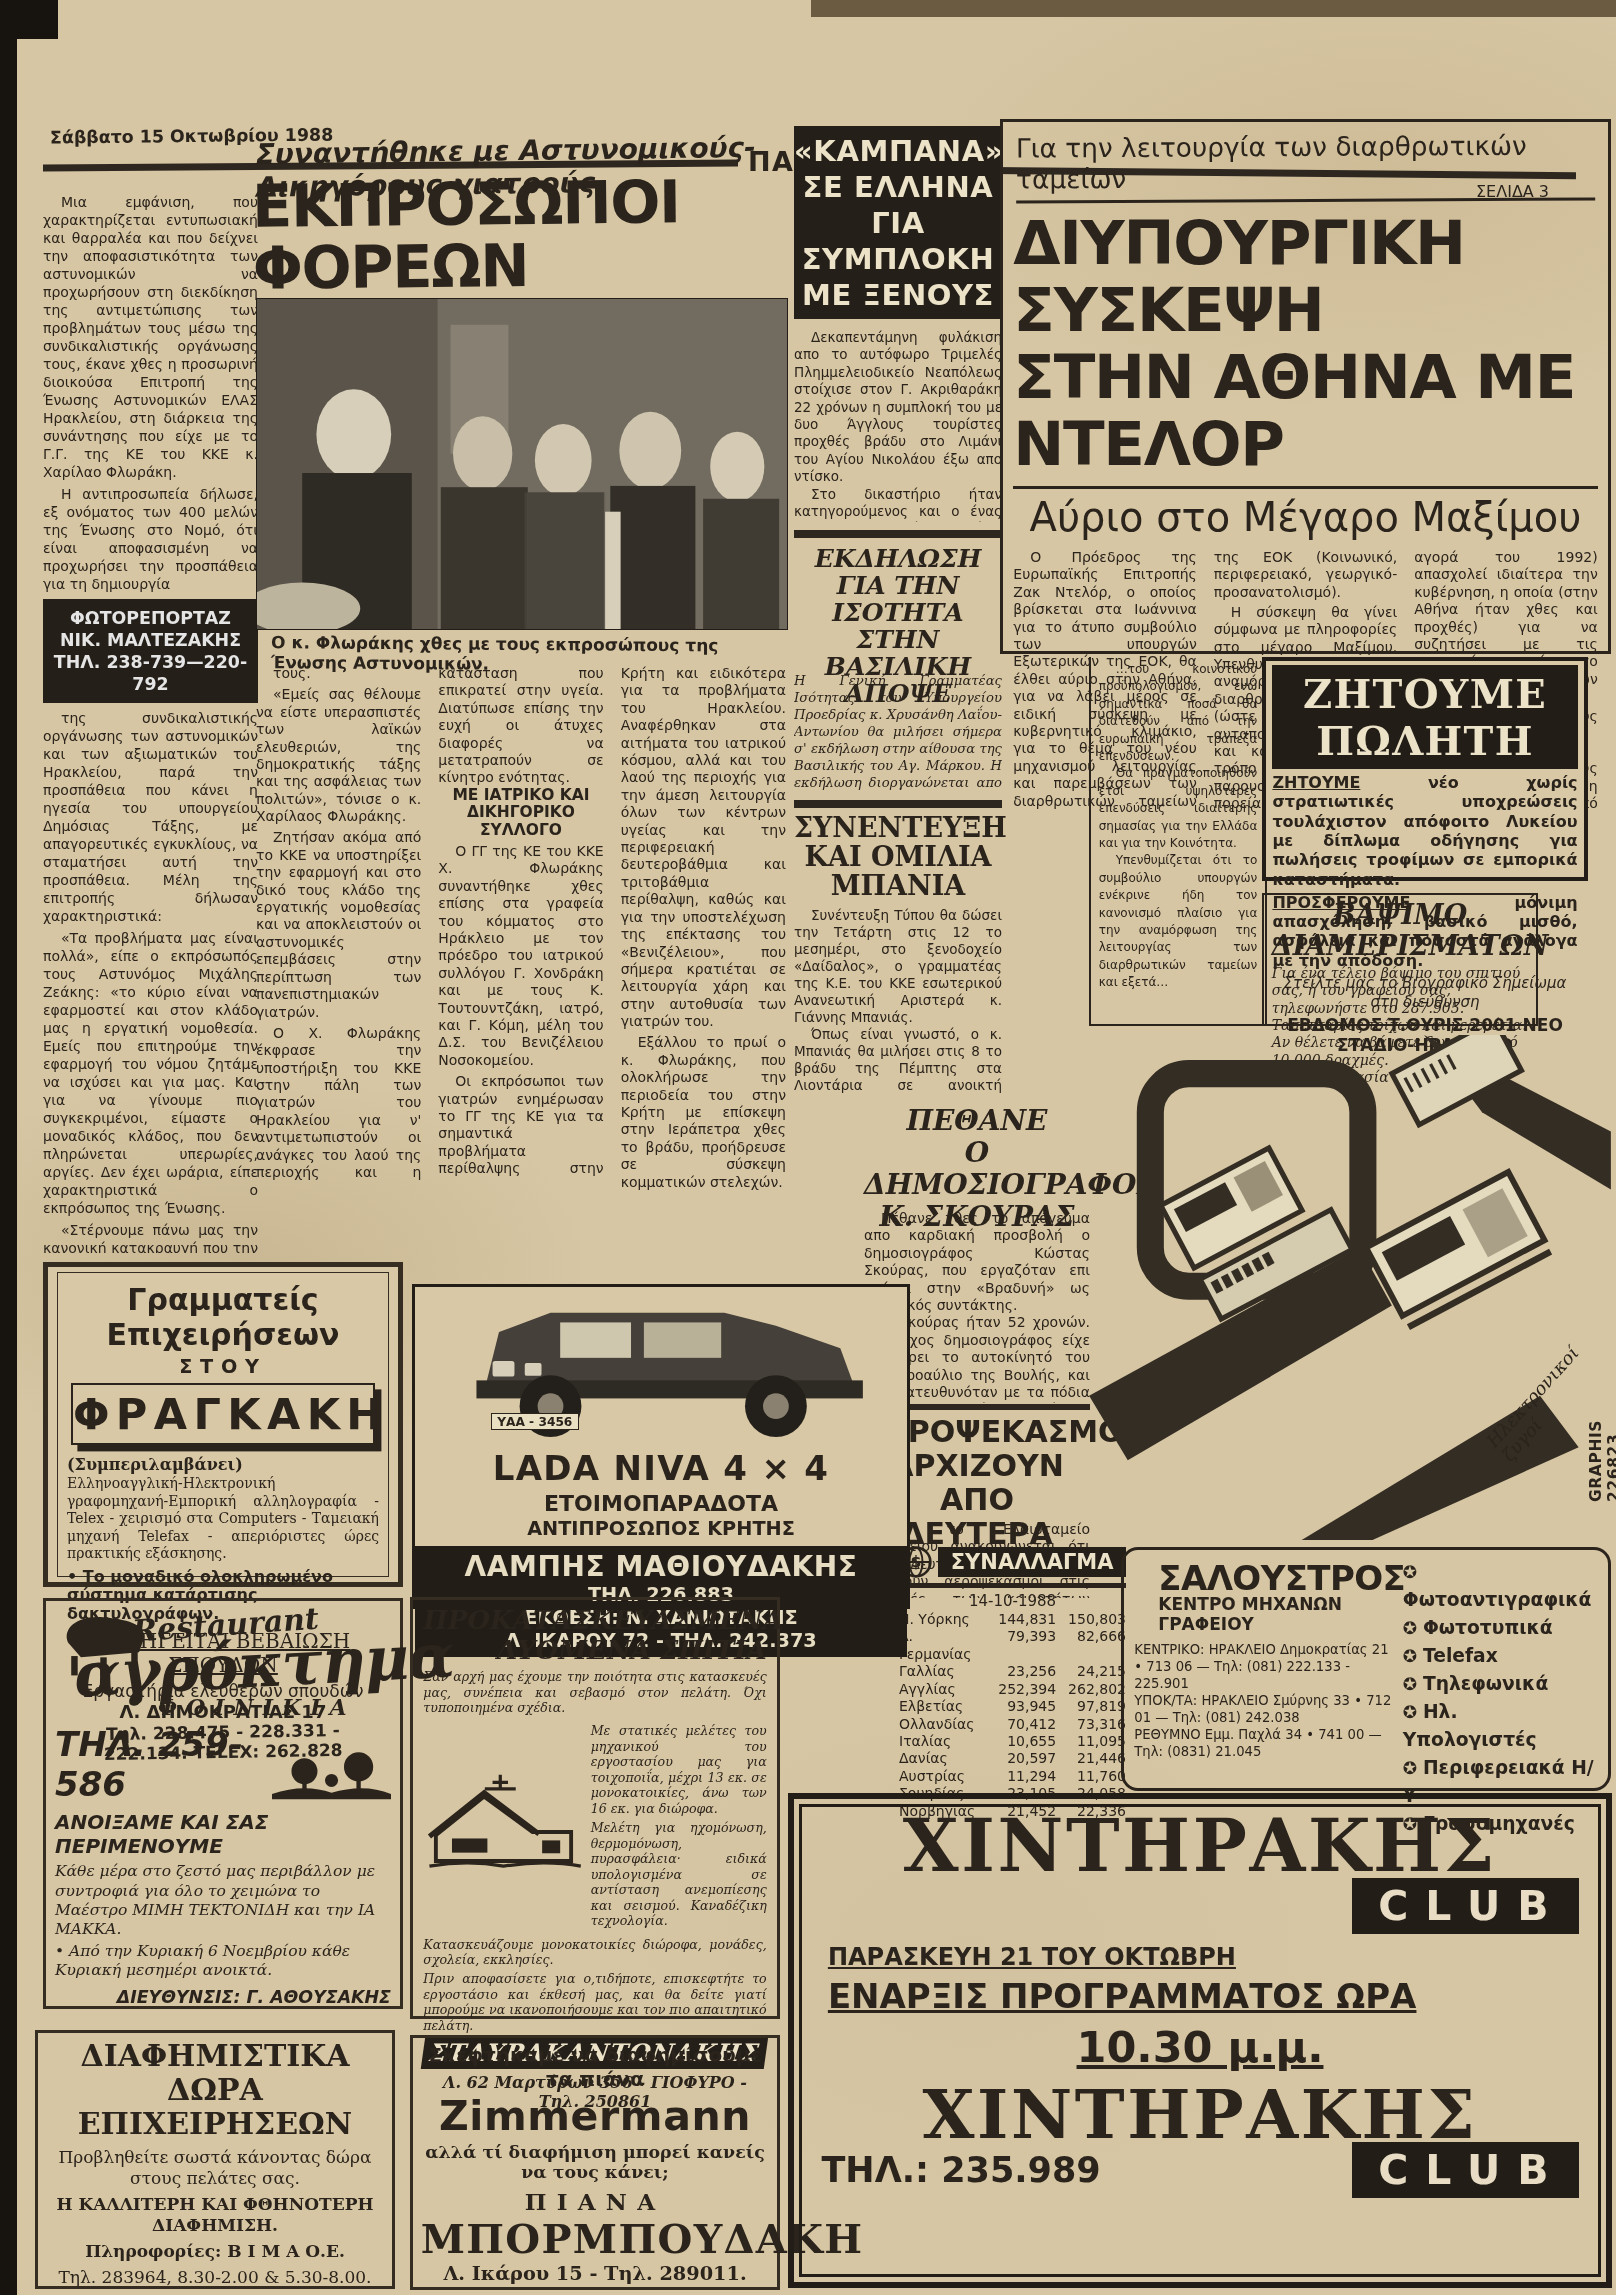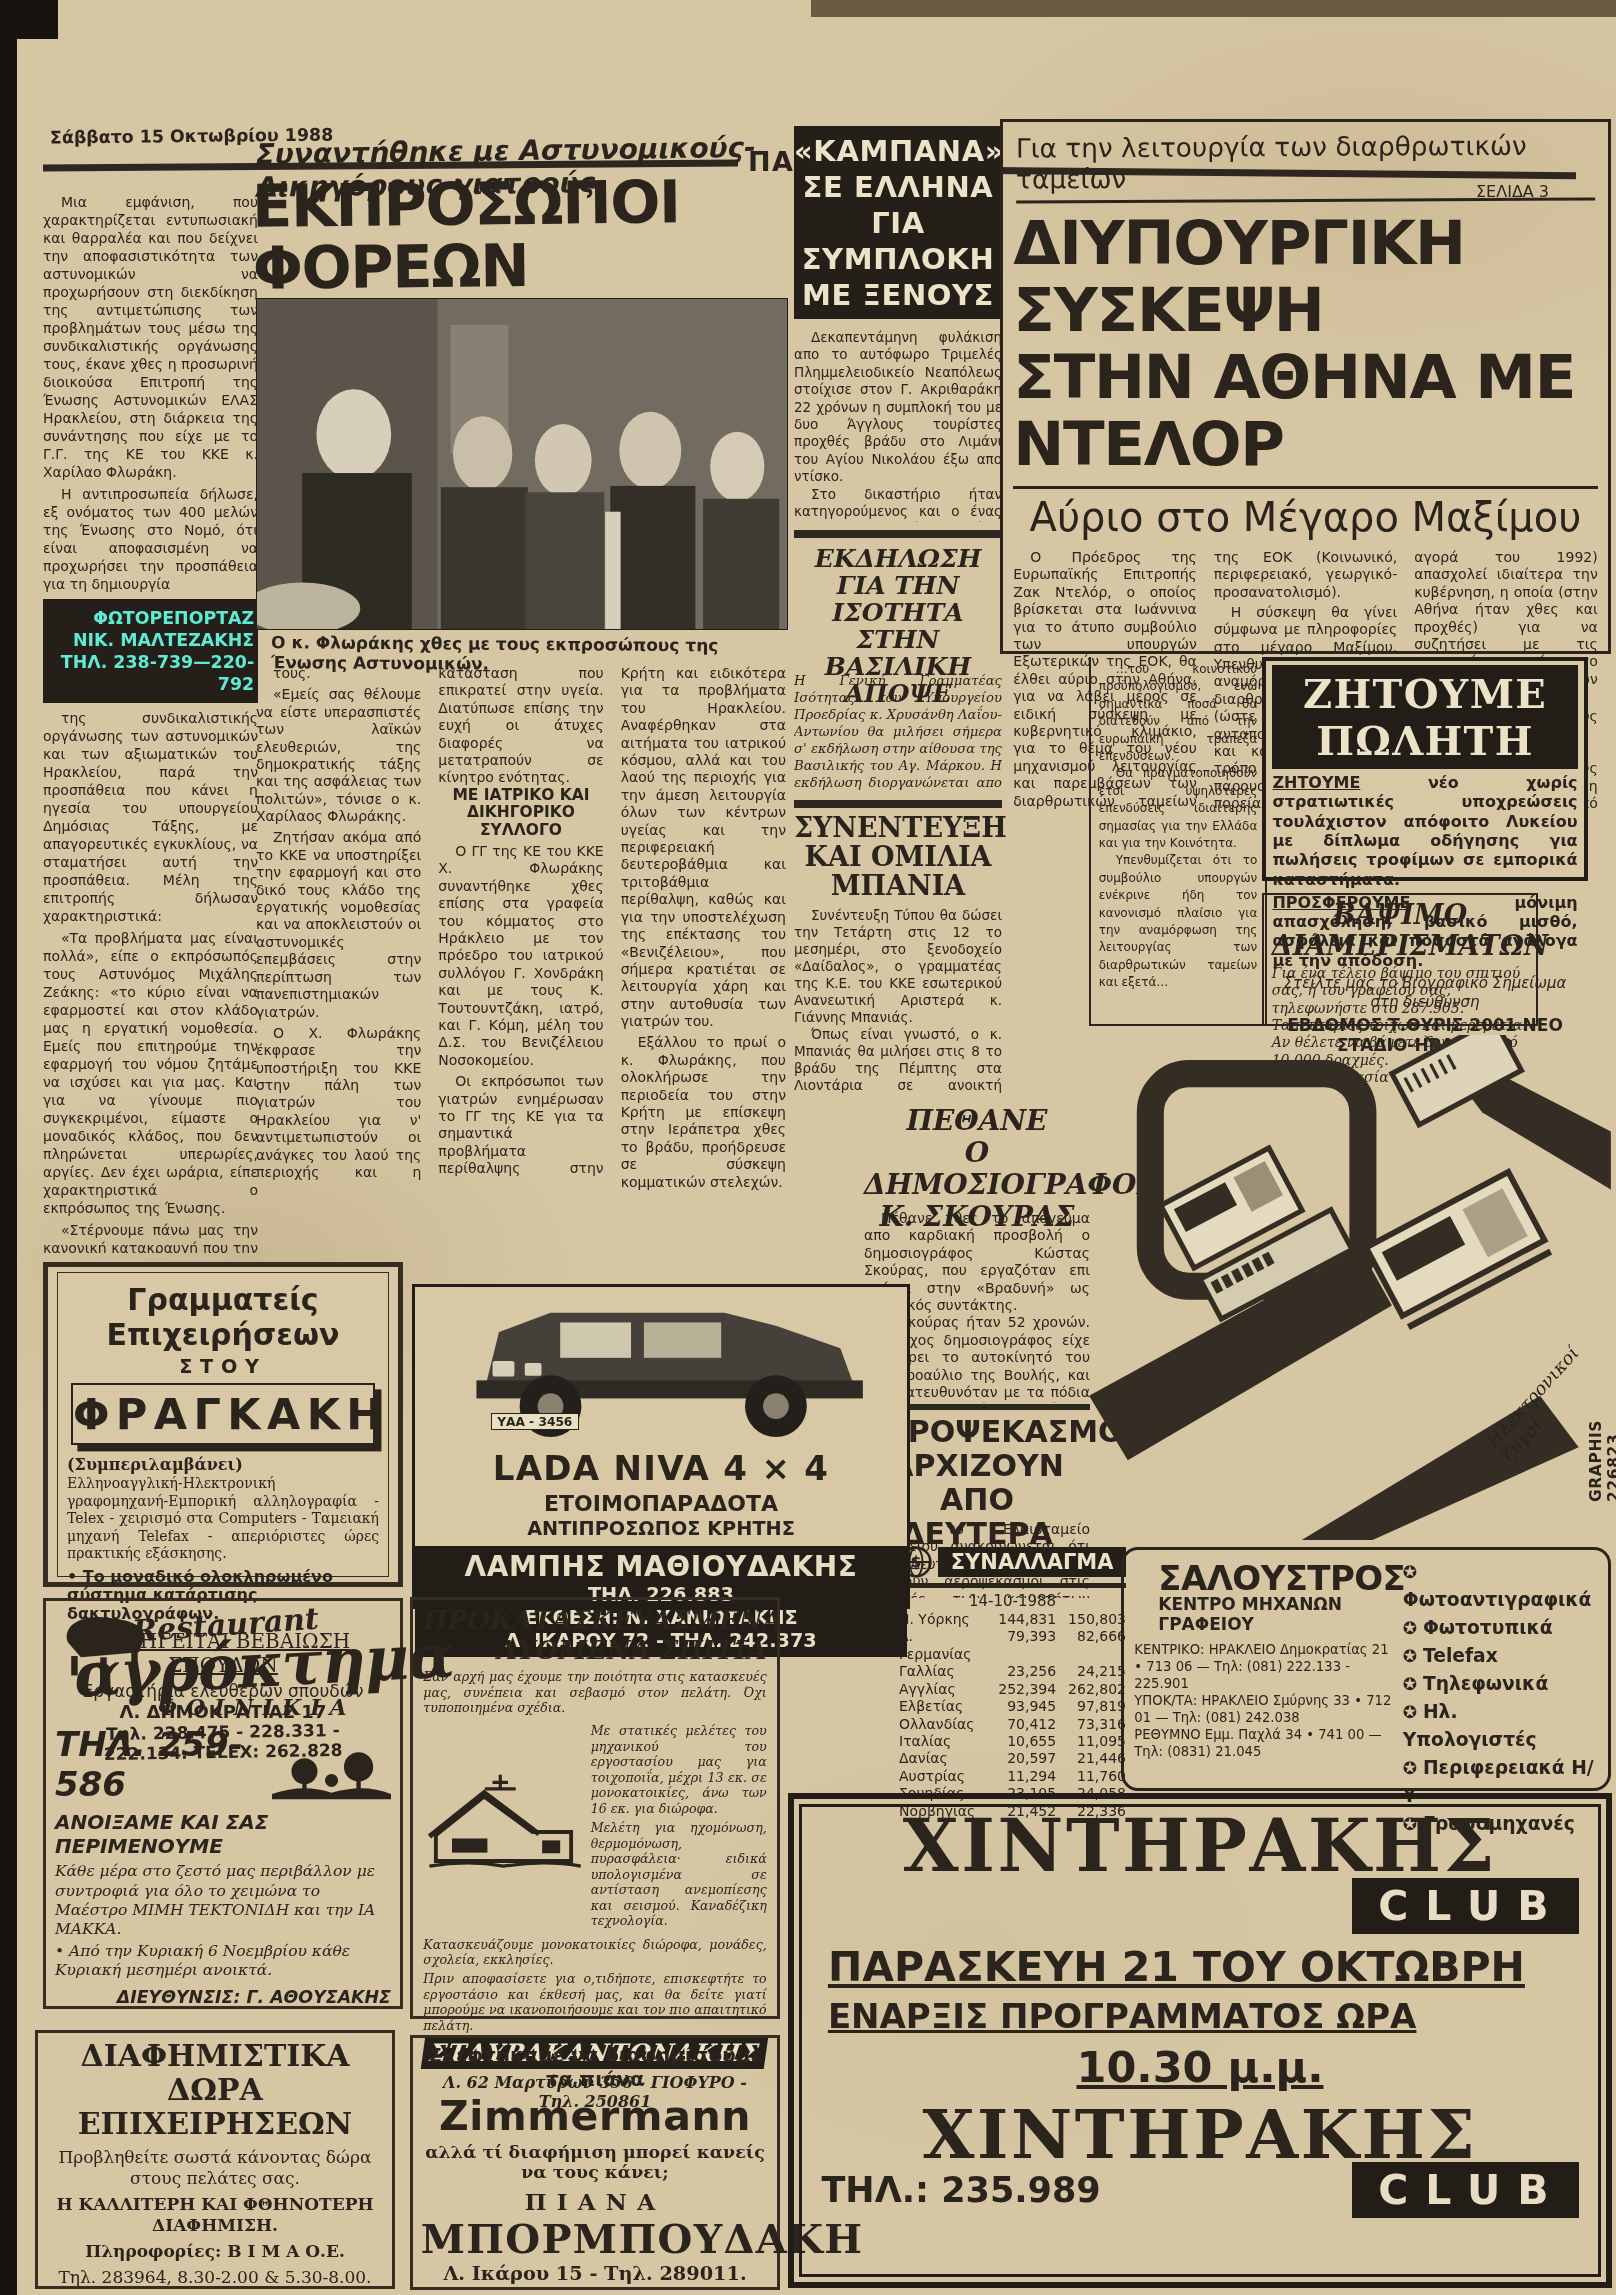--- a/index.html
+++ b/index.html
@@ -22,21 +22,21 @@
   
   .hdr-date{left:50px;top:126px;font-size:17.4px;font-weight:bold;transform:rotate(-.6deg);}
   .hdr-rule-l{left:43px;top:162px;width:695px;height:7px;transform:rotate(-.4deg);}
   .hdr-mast{left:748px;top:146px;font-size:27px;font-weight:bold;letter-spacing:1.3px;}
   .hdr-rule-r{left:858px;top:169px;width:718px;height:7px;transform:rotate(.5deg);}
   .hdr-page{left:1476px;top:182px;font-size:16px;}
 
   
   .colA{left:43px;top:193px;width:215px;height:1060px;font-size:14px;line-height:18px;overflow:hidden;}
   .colA p{margin:0 0 3.9px 0;text-indent:18px;}
-  .photo-credit{background:#241f18;color:#5eead4;text-align:right;padding:7.7px 3.9px;margin:6.4px 0;}
+  .photo-credit{background:#241f18;color:#e5e5e5;text-align:center;padding:7.7px 3.9px;margin:6.4px 0;}
   .photo-credit div{font-weight:bold;font-size:17.4px;line-height:22px;}
 
   
   .kicker{left:256px;top:134px;width:539px;font-size:28px;font-weight:bold;font-style:italic;
           transform:rotate(-.8deg);}
   .headline{left:253px;top:173px;width:546px;font-size:59px;line-height:62px;font-weight:bold;
             letter-spacing:-1.3px;transform:rotate(-.6deg);}
   .photo{left:256px;top:298px;width:530px;height:330px;background:#6d675e;border:1.9px solid #221d16;}
   .caption{left:271px;top:634px;width:516px;font-size:17px;font-weight:bold;transform:rotate(.4deg);}
   .bodyB{left:256px;top:665px;width:530px;height:590px;column-count:3;column-gap:17px;
@@ -204,21 +204,21 @@
 
   
   .xint{left:788px;top:1793px;width:824px;height:495px;border:6.4px solid #221d16;box-sizing:border-box;
       padding:5.2px;}
   .xint-inner{border:3.9px solid #221d16;height:100%;box-sizing:border-box;padding:2.6px 19.3px;position:relative;}
   .xint-name1{font-family:"DejaVu Serif",serif;font-weight:bold;font-size:72px;letter-spacing:2.6px;
       text-align:center;margin-top:-6.4px;}
   .xint-club{background:#221d16;color:#e8ddc4;display:inline-block;font-size:41px;font-weight:bold;
       letter-spacing:17px;padding:3.9px 13px 3.9px 26px;}
   .xint-club-row{text-align:right;margin-top:-10.3px;}
-  .xint-l1{font-size:41px;font-weight:bold;text-decoration:underline;margin:9px 0 0 6.4px;}
+  .xint-l1{font-size:24px;font-weight:bold;text-decoration:underline;margin:9px 0 0 6.4px;}
   .xint-l2{font-size:34px;font-weight:bold;text-decoration:underline;margin:5.2px 0 0 6.4px;}
   .xint-time{font-size:43px;font-weight:bold;text-decoration:underline;text-align:center;margin-top:6.4px;}
   .xint-name2{font-family:"DejaVu Serif",serif;font-weight:bold;font-size:67px;letter-spacing:2.6px;
       text-align:center;margin-top:2.6px;}
   .xint-bottom{display:flex;align-items:center;justify-content:space-between;margin-top:-11.6px;}
   .xint-tel{font-size:35px;font-weight:bold;}
 </style>
 </head>
 <body>
 

